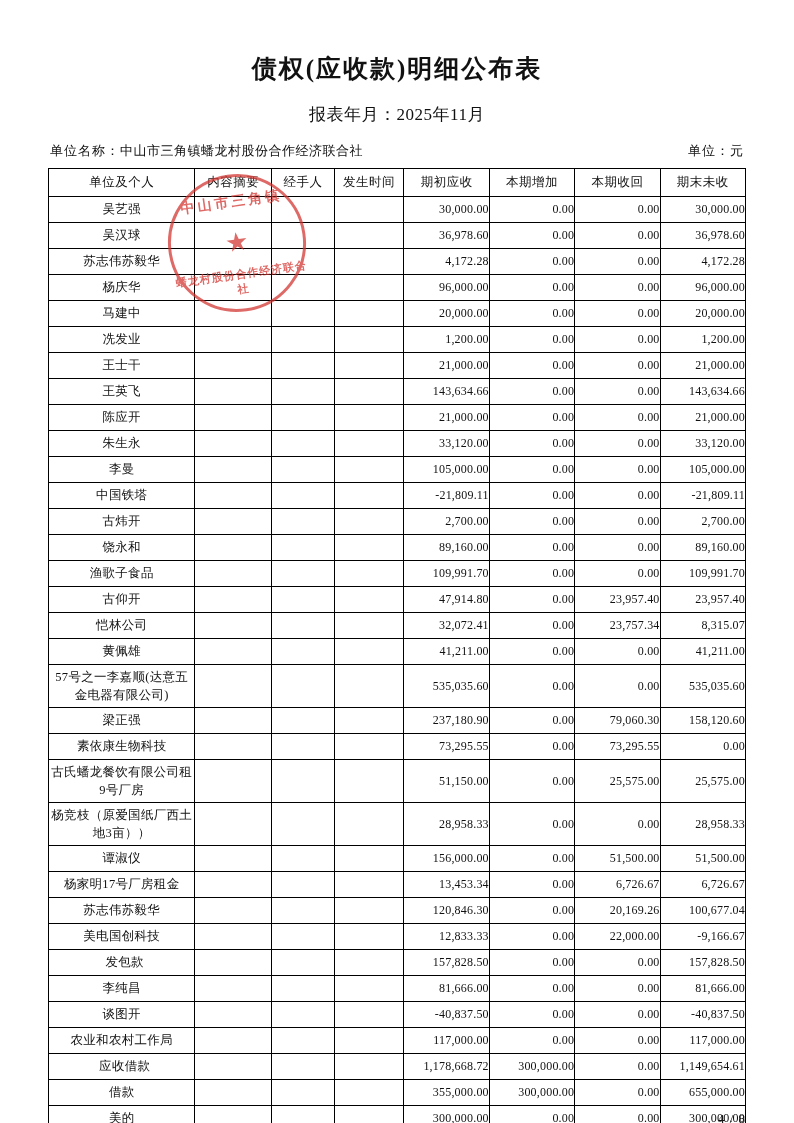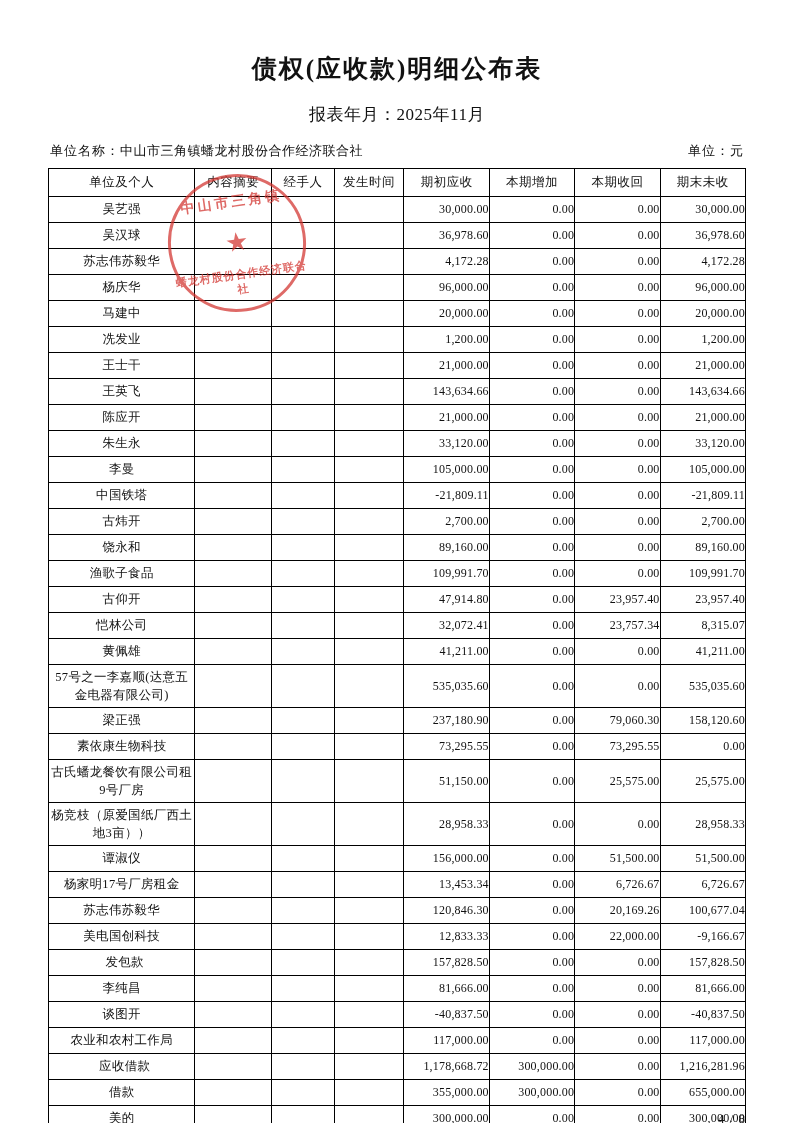--- a/index.html
+++ b/index.html
@@ -498,21 +498,21 @@
           <td class="num">117,000.00</td>
         </tr>
         <tr>
           <td class="name flush">应收借款</td>
           <td class="blank"></td>
           <td class="blank"></td>
           <td class="blank"></td>
           <td class="num">1,178,668.72</td>
           <td class="num">300,000.00</td>
           <td class="num">0.00</td>
-          <td class="num">1,216,281.96</td>
+          <td class="num">1,149,654.61</td>
         </tr>
         <tr>
           <td class="name">借款</td>
           <td class="blank"></td>
           <td class="blank"></td>
           <td class="blank"></td>
           <td class="num">355,000.00</td>
           <td class="num">300,000.00</td>
           <td class="num">0.00</td>
           <td class="num">655,000.00</td>

